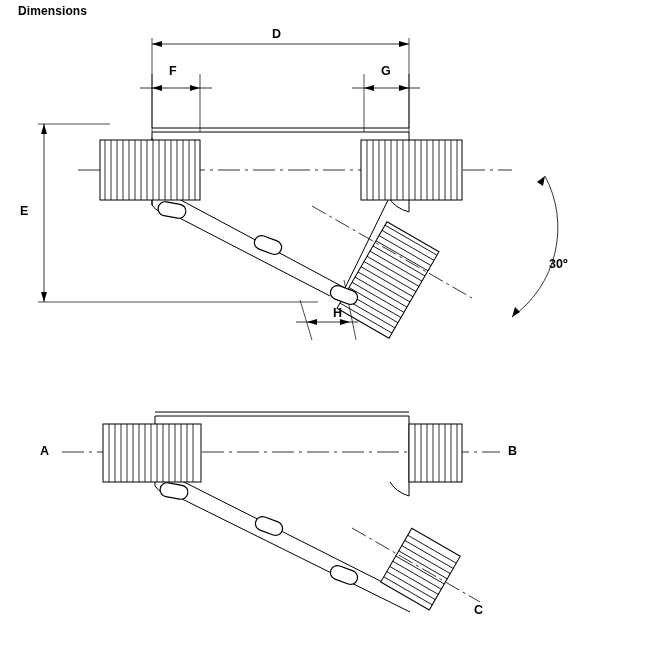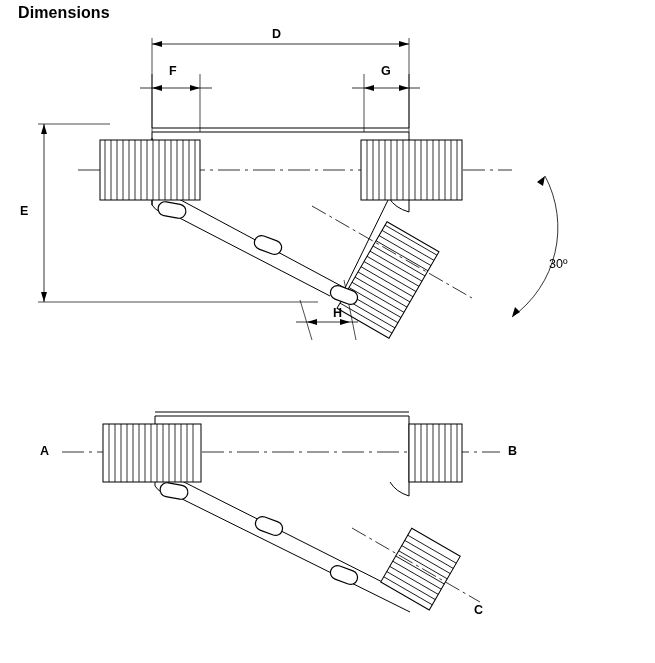--- a/index.html
+++ b/index.html
@@ -15,33 +15,33 @@
     position: relative;
     width: 655px;
     height: 663px;
     background: #ffffff;
     overflow: hidden;
   }
   #title {
     position: absolute;
     left: 18px;
     top: 4px;
-    font-size: 16px;
+    font-size: 12px;
     font-weight: bold;
     letter-spacing: 0.1px;
   }
   .lbl {
     position: absolute;
     font-size: 12.5px;
     font-weight: bold;
     color: #000;
     white-space: nowrap;
   }
   .lbl.plain {
-    font-weight: normal;
+    font-weight: bold;
   }
   svg {
     position: absolute;
     left: 0;
     top: 0;
   }
   .ln { stroke: #000; stroke-width: 1; fill: none; }
   .ln-thin { stroke: #000; stroke-width: 0.8; fill: none; }
   .ctr { stroke: #000; stroke-width: 0.8; fill: none; stroke-dasharray: 22 5 3 5; }
   .ctr2 { stroke: #000; stroke-width: 0.8; fill: none; stroke-dasharray: 16 4 3 4; }

